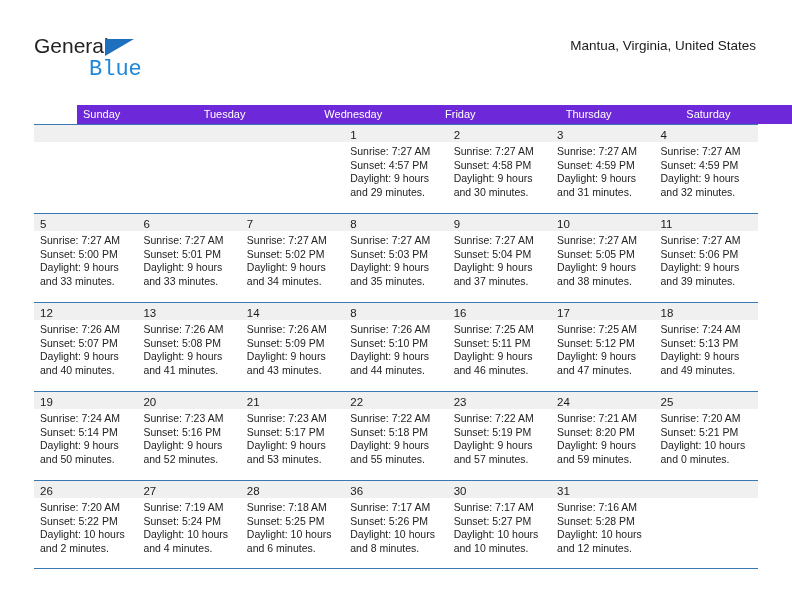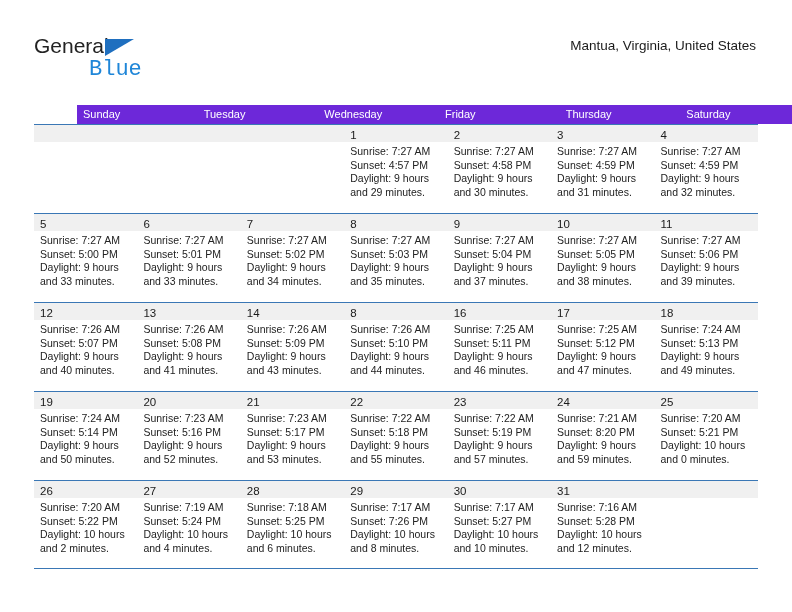--- a/index.html
+++ b/index.html
@@ -441,24 +441,24 @@
           <div class="day-cell">
             <div class="day-number-band"><span class="day-number">28</span></div>
             <div class="day-body">
               <div class="day-line">Sunrise: 7:18 AM</div>
               <div class="day-line">Sunset: 5:25 PM</div>
               <div class="day-line">Daylight: 10 hours</div>
               <div class="day-line">and 6 minutes.</div>
             </div>
           </div>
           <div class="day-cell">
-            <div class="day-number-band"><span class="day-number">29</span></div>
+            <div class="day-number-band"><span class="day-number">36</span></div>
             <div class="day-body">
               <div class="day-line">Sunrise: 7:17 AM</div>
-              <div class="day-line">Sunset: 7:26 PM</div>
+              <div class="day-line">Sunset: 5:26 PM</div>
               <div class="day-line">Daylight: 10 hours</div>
               <div class="day-line">and 8 minutes.</div>
             </div>
           </div>
           <div class="day-cell">
             <div class="day-number-band"><span class="day-number">30</span></div>
             <div class="day-body">
               <div class="day-line">Sunrise: 7:17 AM</div>
               <div class="day-line">Sunset: 5:27 PM</div>
               <div class="day-line">Daylight: 10 hours</div>

